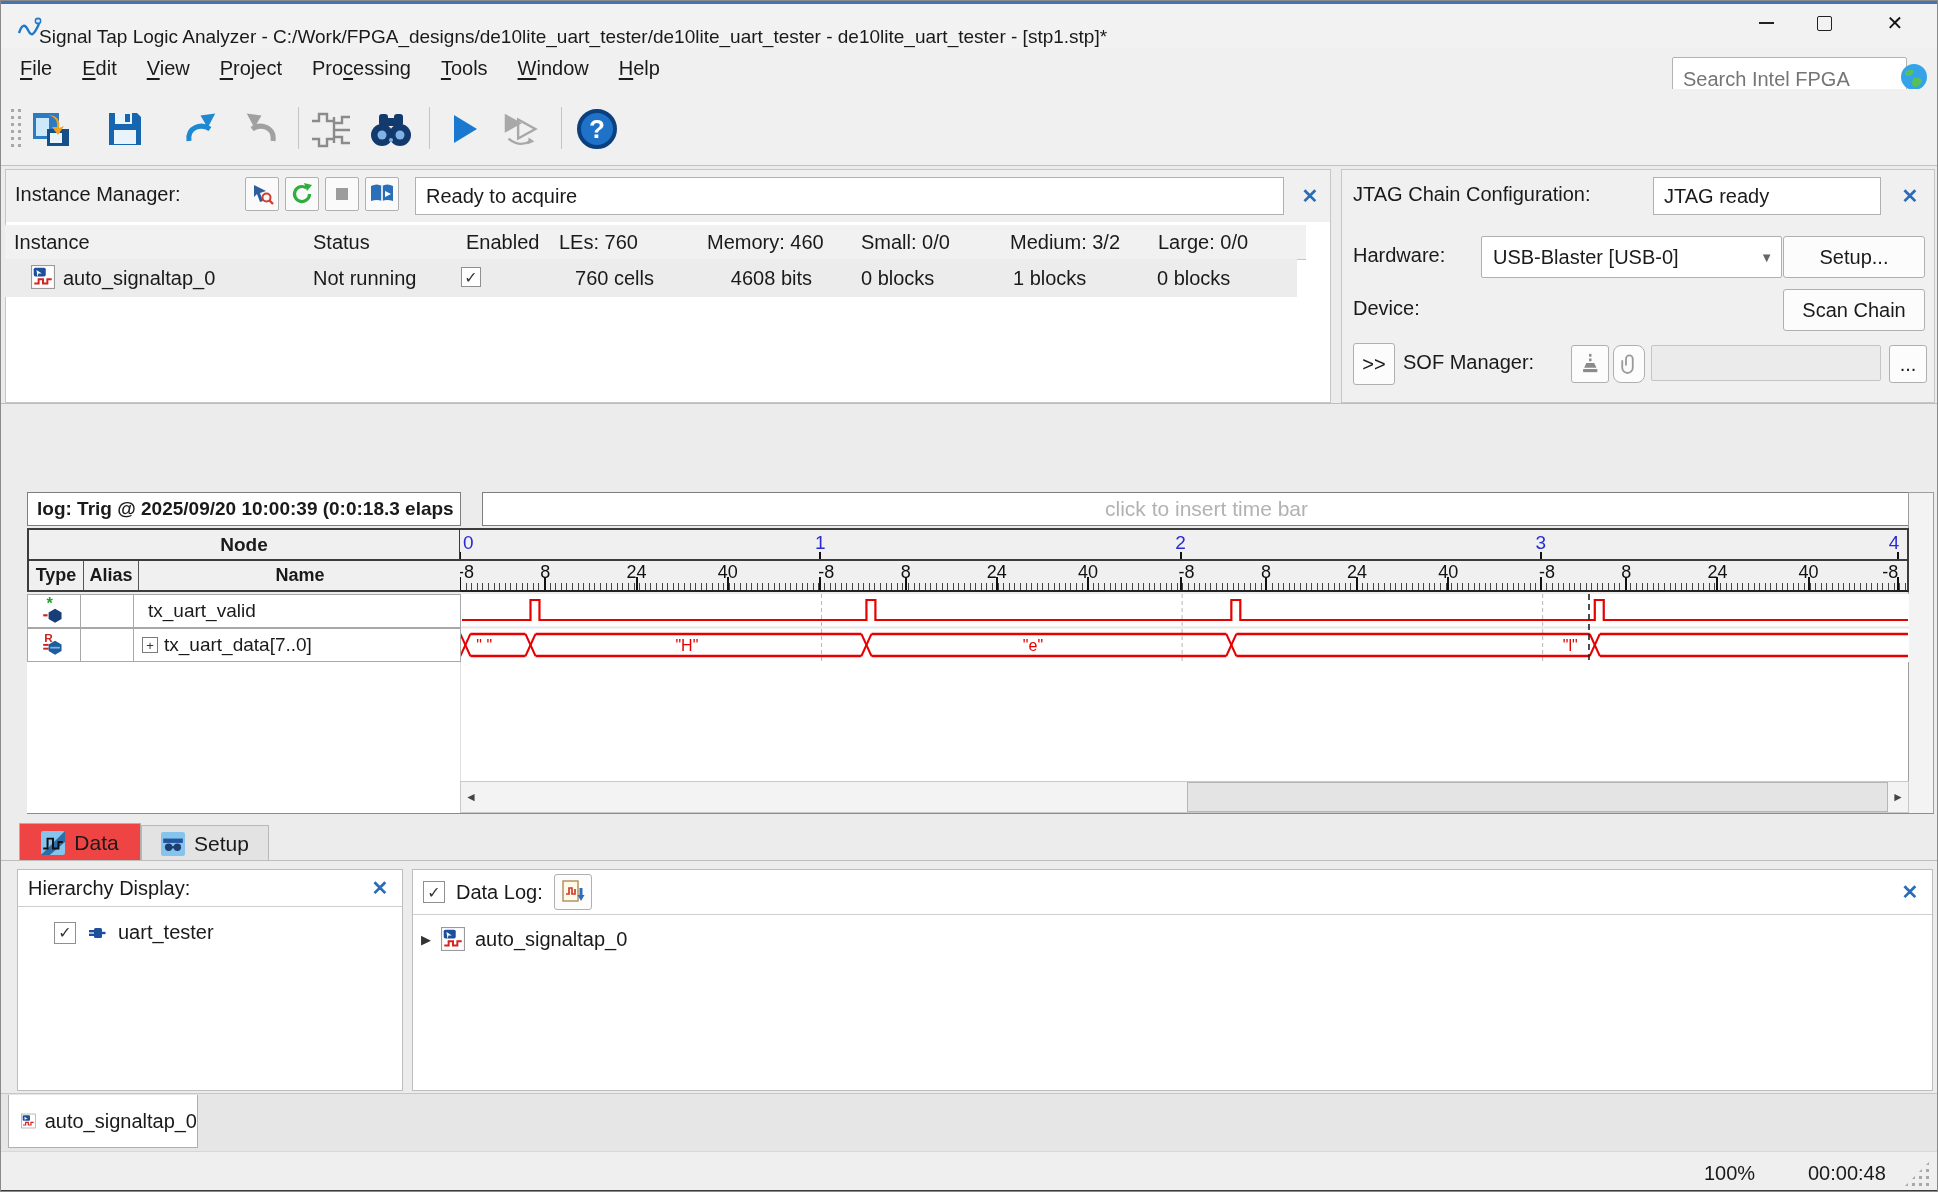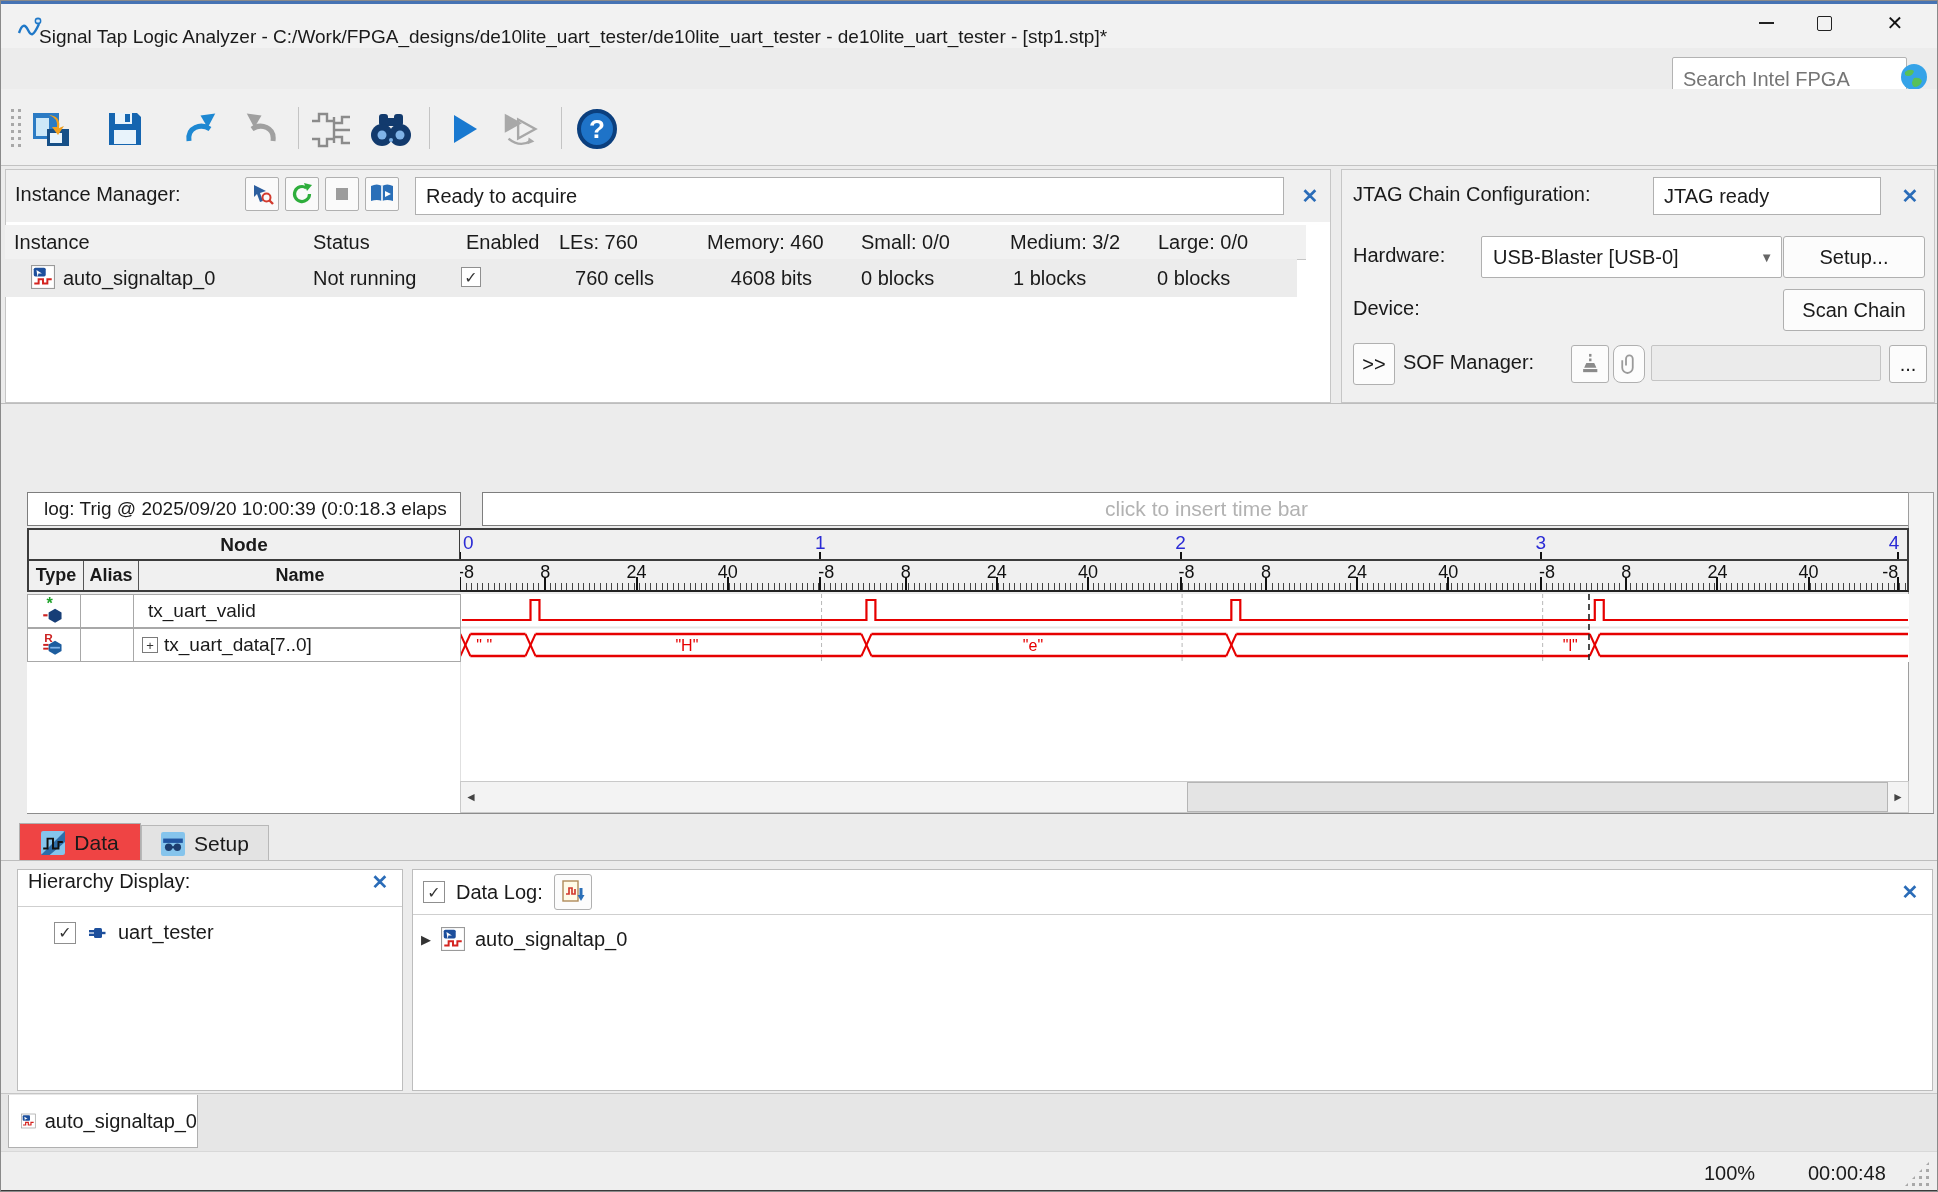--- a/index.html
+++ b/index.html
@@ -57,20 +57,32 @@
   <div class="winbtn" style="left:1736px;width:58px;">
       <span style="display:block;width:15px;height:0;border-top:2px solid #222;"></span>
     </div>
   <div class="winbtn" style="left:1794px;width:58px;">
       <span style="display:block;width:13px;height:13px;border:1.6px solid #222;border-radius:2px;"></span>
     </div>
   <div class="winbtn" style="left:1852px;width:84px;font-size:20px;color:#111;">
       <span>✕</span>
     </div>
 
+  <div class="abs menubar">
+    <div id="menu-items" style="display:flex;align-items:center;margin-left:4px;">
+        <span class="menu-item"><u>F</u>ile</span>
+        <span class="menu-item"><u>E</u>dit</span>
+        <span class="menu-item"><u>V</u>iew</span>
+        <span class="menu-item"><u>P</u>roject</span>
+        <span class="menu-item">Pro<u>c</u>essing</span>
+        <span class="menu-item"><u>T</u>ools</span>
+        <span class="menu-item"><u>W</u>indow</span>
+        <span class="menu-item"><u>H</u>elp</span>
+      </div>
+  </div>
   <input class="searchbox" placeholder="Search Intel FPGA" style="">
   <span class="abs" style="left:1899px;top:62px;">
     <svg width="28" height="28" viewBox="0 0 28 28">
         <circle cx="14" cy="14" r="13" fill="#35a3e8"></circle>
         <path d="M5 9 q5 -4 9 -1 q-1 5 -6 5 q-4 0 -3 -4z M14 15 q6 -1 8 3 q-2 6 -8 6 q-4 -4 0 -9z" fill="#58c058"></path>
       </svg>
   </span>
 
   <div class="abs toolbar"></div>
   <div class="abs grip" style="left:8px;top:106px;width:13px;height:44px;"></div>
@@ -234,21 +246,21 @@
     <svg width="18" height="24" viewBox="0 0 24 28" fill="none" stroke="#9a9a9a" stroke-width="2.4">
         <path d="M8 16 V7 a4.5 4.5 0 0 1 9 0 v12 a7 7 0 0 1 -14 0 V9"></path>
       </svg>
   </div>
   <div class="abs" style="left:1650px;top:344px;width:230px;height:36px;background:#ebebeb;border:1px solid #c4c4c4;border-radius:2px;font-size:19px;"></div>
   <div class="btn" style="left:1888px;top:344px;width:36px;height:36px;">...</div>
 
   <div class="hline" style="top:402px;background:#bdbdbd;"></div>
 
   <div class="abs wv-border" style="left:26px;top:491px;width:434px;height:34px;background:#fff;display:flex;align-items:center;overflow:hidden;white-space:nowrap;">
-    <span style="padding-left:16px;font-size:19px;">log: Trig @ 2025/09/20 10:00:39 (0:0:18.3 elaps</span>
+    <span style="padding-left:9px;font-size:19px;font-weight:bold;">log: Trig @ 2025/09/20 10:00:39 (0:0:18.3 elaps</span>
   </div>
   <div class="abs wv-border" style="left:481px;top:491px;width:1449px;height:34px;background:#fff;display:flex;align-items:center;justify-content:center;">
     <span style="color:#b2b2b2;font-size:21px;">click to insert time bar</span>
   </div>
   <div class="abs" style="left:1907px;top:491px;width:26px;height:322px;background:#f3f3f3;border:1px solid #9e9e9e;"></div>
 
   <div class="abs" style="left:26px;top:527px;width:434px;height:33px;background:#f0f0f0;border:2px solid #3c3c3c;display:flex;align-items:center;justify-content:center;font-weight:bold;font-size:19px;">Node</div>
   <div id="tl-markers" class="abs" style="left:459px;top:527px;width:1449px;height:33px;background:#f0f0f0;border-top:2px solid #3c3c3c;border-bottom:2px solid #3c3c3c;border-right:2px solid #3c3c3c;overflow:hidden;">
       <span class="tl-num" style="left: 0%; transform: translateX(3px);">0</span>
       <i class="tl-tick" style="left: calc(0% - 1px);"></i>
@@ -389,21 +401,21 @@
         <rect x="2" y="6" width="18" height="4" fill="#2255a0"></rect>
         <circle cx="7" cy="14" r="3.4" fill="#1d3d6e"></circle>
         <circle cx="15" cy="14" r="3.4" fill="#1d3d6e"></circle>
         <rect x="9" y="13" width="4" height="2" fill="#1d3d6e"></rect>
       </svg>
     <span>Setup</span>
   </div>
   <div class="hline" style="top:859px;background:#bdbdbd;"></div>
 
   <div class="abs dock-panel" style="left:16px;top:868px;width:386px;height:222px;">
-    <div style="height:36px;border-bottom:1px solid #cfcfcf;display:flex;padding:0 10px;">
+    <div style="height:36px;border-bottom:1px solid #cfcfcf;display:flex;align-items:center;padding:0 10px;">
       <span style="font-size:20px;">Hierarchy Display:</span>
       <span class="closex" style="margin-left:auto;width:24px;height:24px;">✕</span>
     </div>
     <div style="display:flex;align-items:center;gap:11px;padding:14px 0 0 36px;">
       <span class="checkbox">✓</span>
       <svg width="20" height="18" viewBox="0 0 18 18" fill="#1d4f9c">
           <rect x="6" y="4" width="8" height="10" rx="1.5"></rect>
           <rect x="1" y="6" width="5" height="2.4"></rect>
           <rect x="1" y="9.6" width="5" height="2.4"></rect>
           <rect x="14" y="7.8" width="3.5" height="2.4"></rect>

